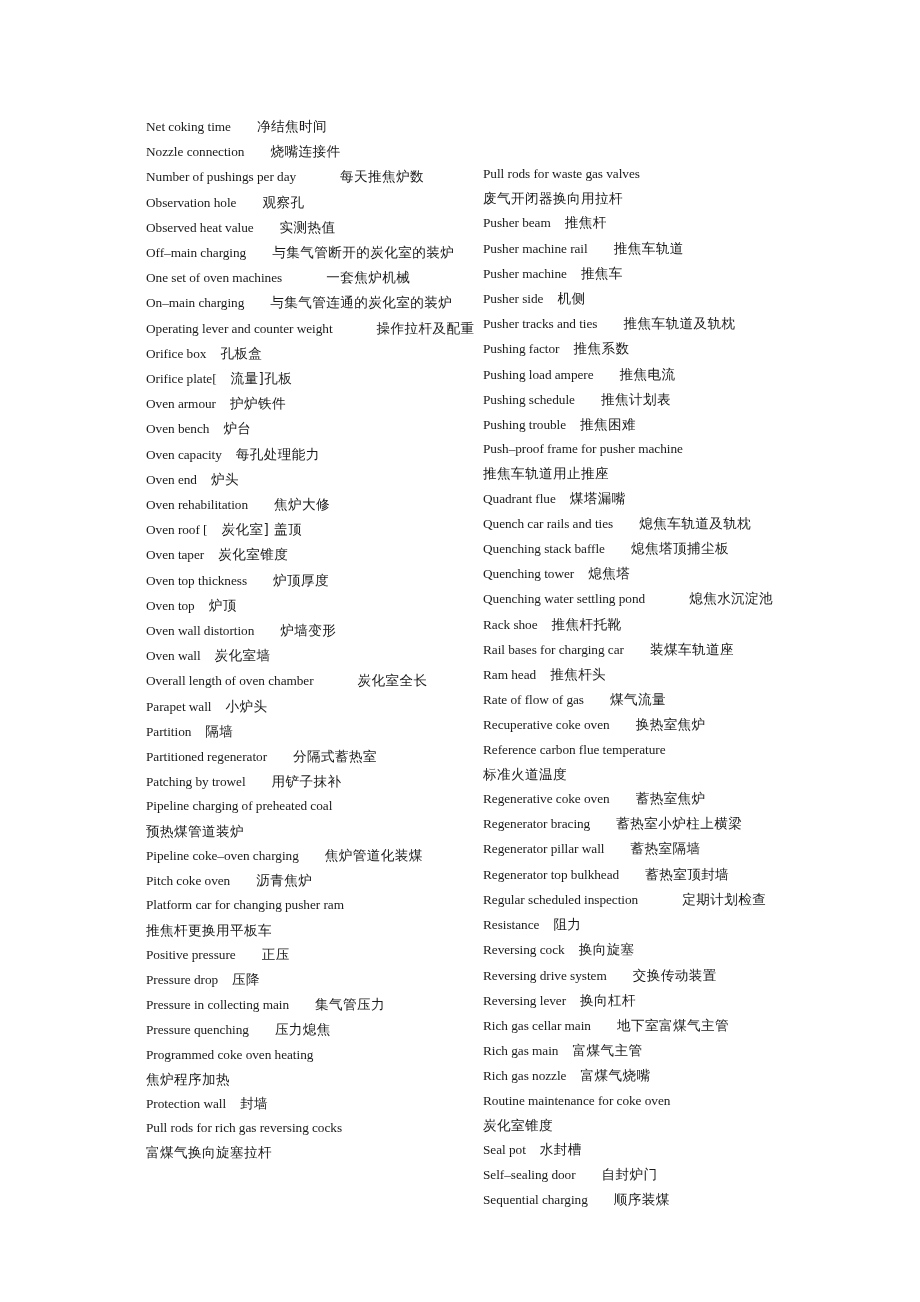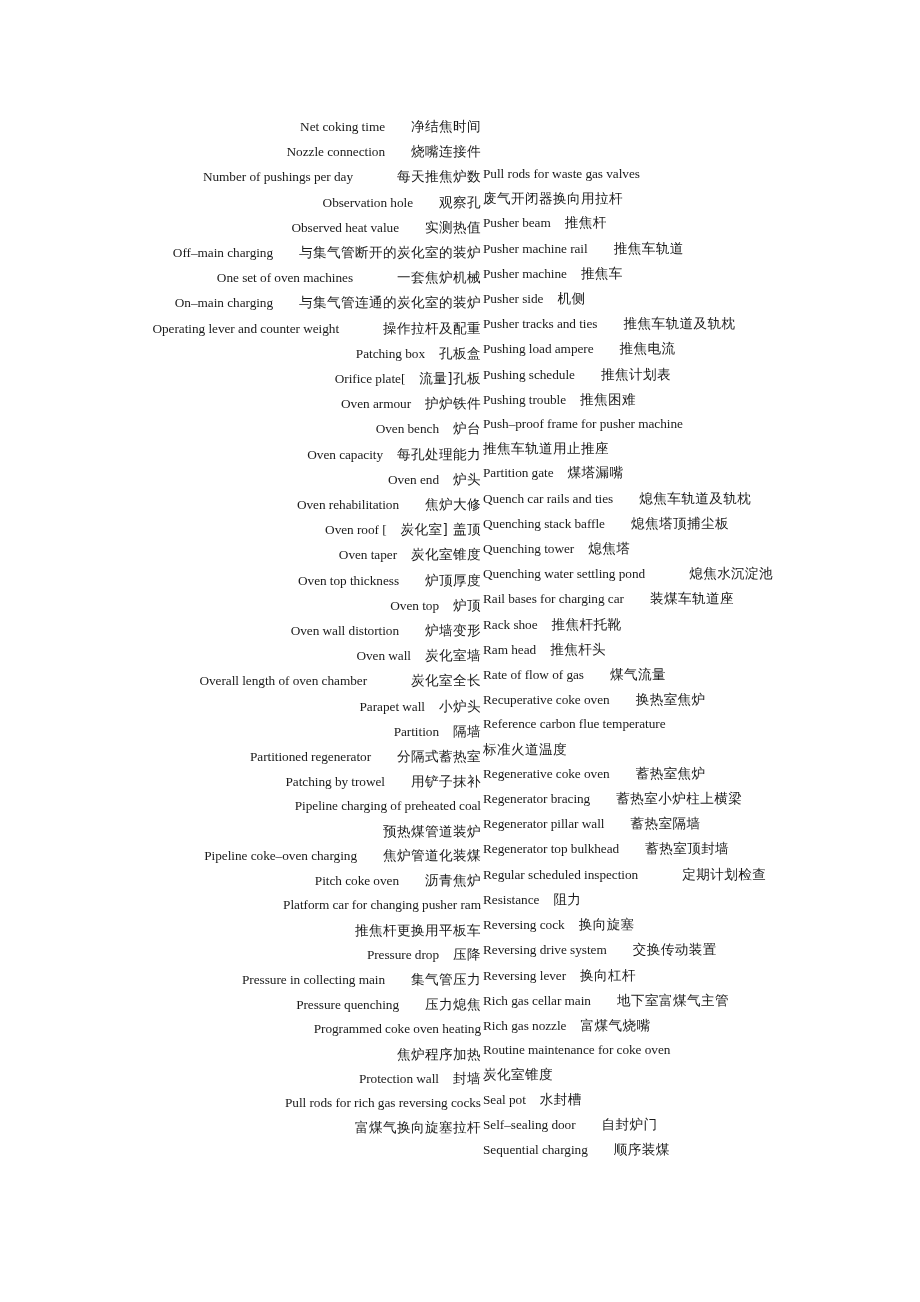--- a/index.html
+++ b/index.html
@@ -19,21 +19,21 @@
     position: absolute;
     left: 0;
     top: 0;
     width: 920px;
     height: 1302px;
   }
   .column {
     position: absolute;
     top: 114px;
   }
-  .column-left  { left: 146px; width: 335px; text-align: right; }
+  .column-left  { left: 146px; width: 335px; }
   .column-right { left: 483px; width: 360px; margin-top: 48px; }
 
   .entry {
     line-height: 24.2px;
     white-space: nowrap;
     font-size: 13.3px;
   }
   .en {
     font-family: "Liberation Serif", "DejaVu Serif", serif;
     font-size: 13.3px;
@@ -63,21 +63,21 @@
   <div class="column column-left">
       <div class="entry gap-md"><span class="en">Net coking time</span><span class="zh">净结焦时间</span></div>
       <div class="entry gap-md"><span class="en">Nozzle connection</span><span class="zh">烧嘴连接件</span></div>
       <div class="entry gap-lg"><span class="en">Number of pushings per day</span><span class="zh">每天推焦炉数</span></div>
       <div class="entry gap-md"><span class="en">Observation hole</span><span class="zh">观察孔</span></div>
       <div class="entry gap-md"><span class="en">Observed heat value</span><span class="zh">实测热值</span></div>
       <div class="entry gap-md"><span class="en">Off–main charging</span><span class="zh">与集气管断开的炭化室的装炉</span></div>
       <div class="entry gap-lg"><span class="en">One set of oven machines</span><span class="zh">一套焦炉机械</span></div>
       <div class="entry gap-md"><span class="en">On–main charging</span><span class="zh">与集气管连通的炭化室的装炉</span></div>
       <div class="entry gap-lg"><span class="en">Operating lever and counter weight</span><span class="zh">操作拉杆及配重</span></div>
-      <div class="entry gap-sm"><span class="en">Patching box</span><span class="zh">孔板盒</span></div>
+      <div class="entry gap-sm"><span class="en">Orifice box</span><span class="zh">孔板盒</span></div>
       <div class="entry gap-sm"><span class="en">Orifice plate[</span><span class="zh">流量]孔板</span></div>
       <div class="entry gap-sm"><span class="en">Oven armour</span><span class="zh">护炉铁件</span></div>
       <div class="entry gap-sm"><span class="en">Oven bench</span><span class="zh">炉台</span></div>
       <div class="entry gap-sm"><span class="en">Oven capacity</span><span class="zh">每孔处理能力</span></div>
       <div class="entry gap-sm"><span class="en">Oven end</span><span class="zh">炉头</span></div>
       <div class="entry gap-md"><span class="en">Oven rehabilitation</span><span class="zh">焦炉大修</span></div>
       <div class="entry gap-sm"><span class="en">Oven roof [</span><span class="zh">炭化室] 盖顶</span></div>
       <div class="entry gap-sm"><span class="en">Oven taper</span><span class="zh">炭化室锥度</span></div>
       <div class="entry gap-md"><span class="en">Oven top thickness</span><span class="zh">炉顶厚度</span></div>
       <div class="entry gap-sm"><span class="en">Oven top</span><span class="zh">炉顶</span></div>
@@ -85,58 +85,61 @@
       <div class="entry gap-sm"><span class="en">Oven wall</span><span class="zh">炭化室墙</span></div>
       <div class="entry gap-lg"><span class="en">Overall length of oven chamber</span><span class="zh">炭化室全长</span></div>
       <div class="entry gap-sm"><span class="en">Parapet wall</span><span class="zh">小炉头</span></div>
       <div class="entry gap-sm"><span class="en">Partition</span><span class="zh">隔墙</span></div>
       <div class="entry gap-md"><span class="en">Partitioned regenerator</span><span class="zh">分隔式蓄热室</span></div>
       <div class="entry gap-md"><span class="en">Patching by trowel</span><span class="zh">用铲子抹补</span></div>
       <div class="entry wrapped"><span class="en">Pipeline charging of preheated coal</span><span class="zh">预热煤管道装炉</span></div>
       <div class="entry gap-md"><span class="en">Pipeline coke–oven charging</span><span class="zh">焦炉管道化装煤</span></div>
       <div class="entry gap-md"><span class="en">Pitch coke oven</span><span class="zh">沥青焦炉</span></div>
       <div class="entry wrapped"><span class="en">Platform car for changing pusher ram</span><span class="zh">推焦杆更换用平板车</span></div>
+      <div class="entry gap-md"><span class="en">Positive pressure</span><span class="zh">正压</span></div>
       <div class="entry gap-sm"><span class="en">Pressure drop</span><span class="zh">压降</span></div>
       <div class="entry gap-md"><span class="en">Pressure in collecting main</span><span class="zh">集气管压力</span></div>
       <div class="entry gap-md"><span class="en">Pressure quenching</span><span class="zh">压力熄焦</span></div>
       <div class="entry wrapped"><span class="en">Programmed coke oven heating</span><span class="zh">焦炉程序加热</span></div>
       <div class="entry gap-sm"><span class="en">Protection wall</span><span class="zh">封墙</span></div>
       <div class="entry wrapped"><span class="en">Pull rods for rich gas reversing cocks</span><span class="zh">富煤气换向旋塞拉杆</span></div>
     </div>
   <div class="column column-right">
       <div class="entry wrapped"><span class="en">Pull rods for waste gas valves</span><span class="zh">废气开闭器换向用拉杆</span></div>
       <div class="entry gap-sm"><span class="en">Pusher beam</span><span class="zh">推焦杆</span></div>
       <div class="entry gap-md"><span class="en">Pusher machine rail</span><span class="zh">推焦车轨道</span></div>
       <div class="entry gap-sm"><span class="en">Pusher machine</span><span class="zh">推焦车</span></div>
       <div class="entry gap-sm"><span class="en">Pusher side</span><span class="zh">机侧</span></div>
       <div class="entry gap-md"><span class="en">Pusher tracks and ties</span><span class="zh">推焦车轨道及轨枕</span></div>
+      <div class="entry gap-sm"><span class="en">Pushing factor</span><span class="zh">推焦系数</span></div>
       <div class="entry gap-md"><span class="en">Pushing load ampere</span><span class="zh">推焦电流</span></div>
       <div class="entry gap-md"><span class="en">Pushing schedule</span><span class="zh">推焦计划表</span></div>
       <div class="entry gap-sm"><span class="en">Pushing trouble</span><span class="zh">推焦困难</span></div>
       <div class="entry wrapped"><span class="en">Push–proof frame for pusher machine</span><span class="zh">推焦车轨道用止推座</span></div>
-      <div class="entry gap-sm"><span class="en">Partition gate</span><span class="zh">煤塔漏嘴</span></div>
+      <div class="entry gap-sm"><span class="en">Quadrant flue</span><span class="zh">煤塔漏嘴</span></div>
       <div class="entry gap-md"><span class="en">Quench car rails and ties</span><span class="zh">熄焦车轨道及轨枕</span></div>
       <div class="entry gap-md"><span class="en">Quenching stack baffle</span><span class="zh">熄焦塔顶捕尘板</span></div>
       <div class="entry gap-sm"><span class="en">Quenching tower</span><span class="zh">熄焦塔</span></div>
       <div class="entry gap-lg"><span class="en">Quenching water settling pond</span><span class="zh">熄焦水沉淀池</span></div>
+      <div class="entry gap-sm"><span class="en">Rack shoe</span><span class="zh">推焦杆托靴</span></div>
       <div class="entry gap-md"><span class="en">Rail bases for charging car</span><span class="zh">装煤车轨道座</span></div>
-      <div class="entry gap-sm"><span class="en">Rack shoe</span><span class="zh">推焦杆托靴</span></div>
       <div class="entry gap-sm"><span class="en">Ram head</span><span class="zh">推焦杆头</span></div>
       <div class="entry gap-md"><span class="en">Rate of flow of gas</span><span class="zh">煤气流量</span></div>
       <div class="entry gap-md"><span class="en">Recuperative coke oven</span><span class="zh">换热室焦炉</span></div>
       <div class="entry wrapped"><span class="en">Reference carbon flue temperature</span><span class="zh">标准火道温度</span></div>
       <div class="entry gap-md"><span class="en">Regenerative coke oven</span><span class="zh">蓄热室焦炉</span></div>
       <div class="entry gap-md"><span class="en">Regenerator bracing</span><span class="zh">蓄热室小炉柱上横梁</span></div>
       <div class="entry gap-md"><span class="en">Regenerator pillar wall</span><span class="zh">蓄热室隔墙</span></div>
       <div class="entry gap-md"><span class="en">Regenerator top bulkhead</span><span class="zh">蓄热室顶封墙</span></div>
       <div class="entry gap-lg"><span class="en">Regular scheduled inspection</span><span class="zh">定期计划检查</span></div>
       <div class="entry gap-sm"><span class="en">Resistance</span><span class="zh">阻力</span></div>
       <div class="entry gap-sm"><span class="en">Reversing cock</span><span class="zh">换向旋塞</span></div>
       <div class="entry gap-md"><span class="en">Reversing drive system</span><span class="zh">交换传动装置</span></div>
       <div class="entry gap-sm"><span class="en">Reversing lever</span><span class="zh">换向杠杆</span></div>
       <div class="entry gap-md"><span class="en">Rich gas cellar main</span><span class="zh">地下室富煤气主管</span></div>
+      <div class="entry gap-sm"><span class="en">Rich gas main</span><span class="zh">富煤气主管</span></div>
       <div class="entry gap-sm"><span class="en">Rich gas nozzle</span><span class="zh">富煤气烧嘴</span></div>
       <div class="entry wrapped"><span class="en">Routine maintenance for coke oven</span><span class="zh">炭化室锥度</span></div>
       <div class="entry gap-sm"><span class="en">Seal pot</span><span class="zh">水封槽</span></div>
       <div class="entry gap-md"><span class="en">Self–sealing door</span><span class="zh">自封炉门</span></div>
       <div class="entry gap-md"><span class="en">Sequential charging</span><span class="zh">顺序装煤</span></div>
     </div>
 </div>
 
 </body></html>

